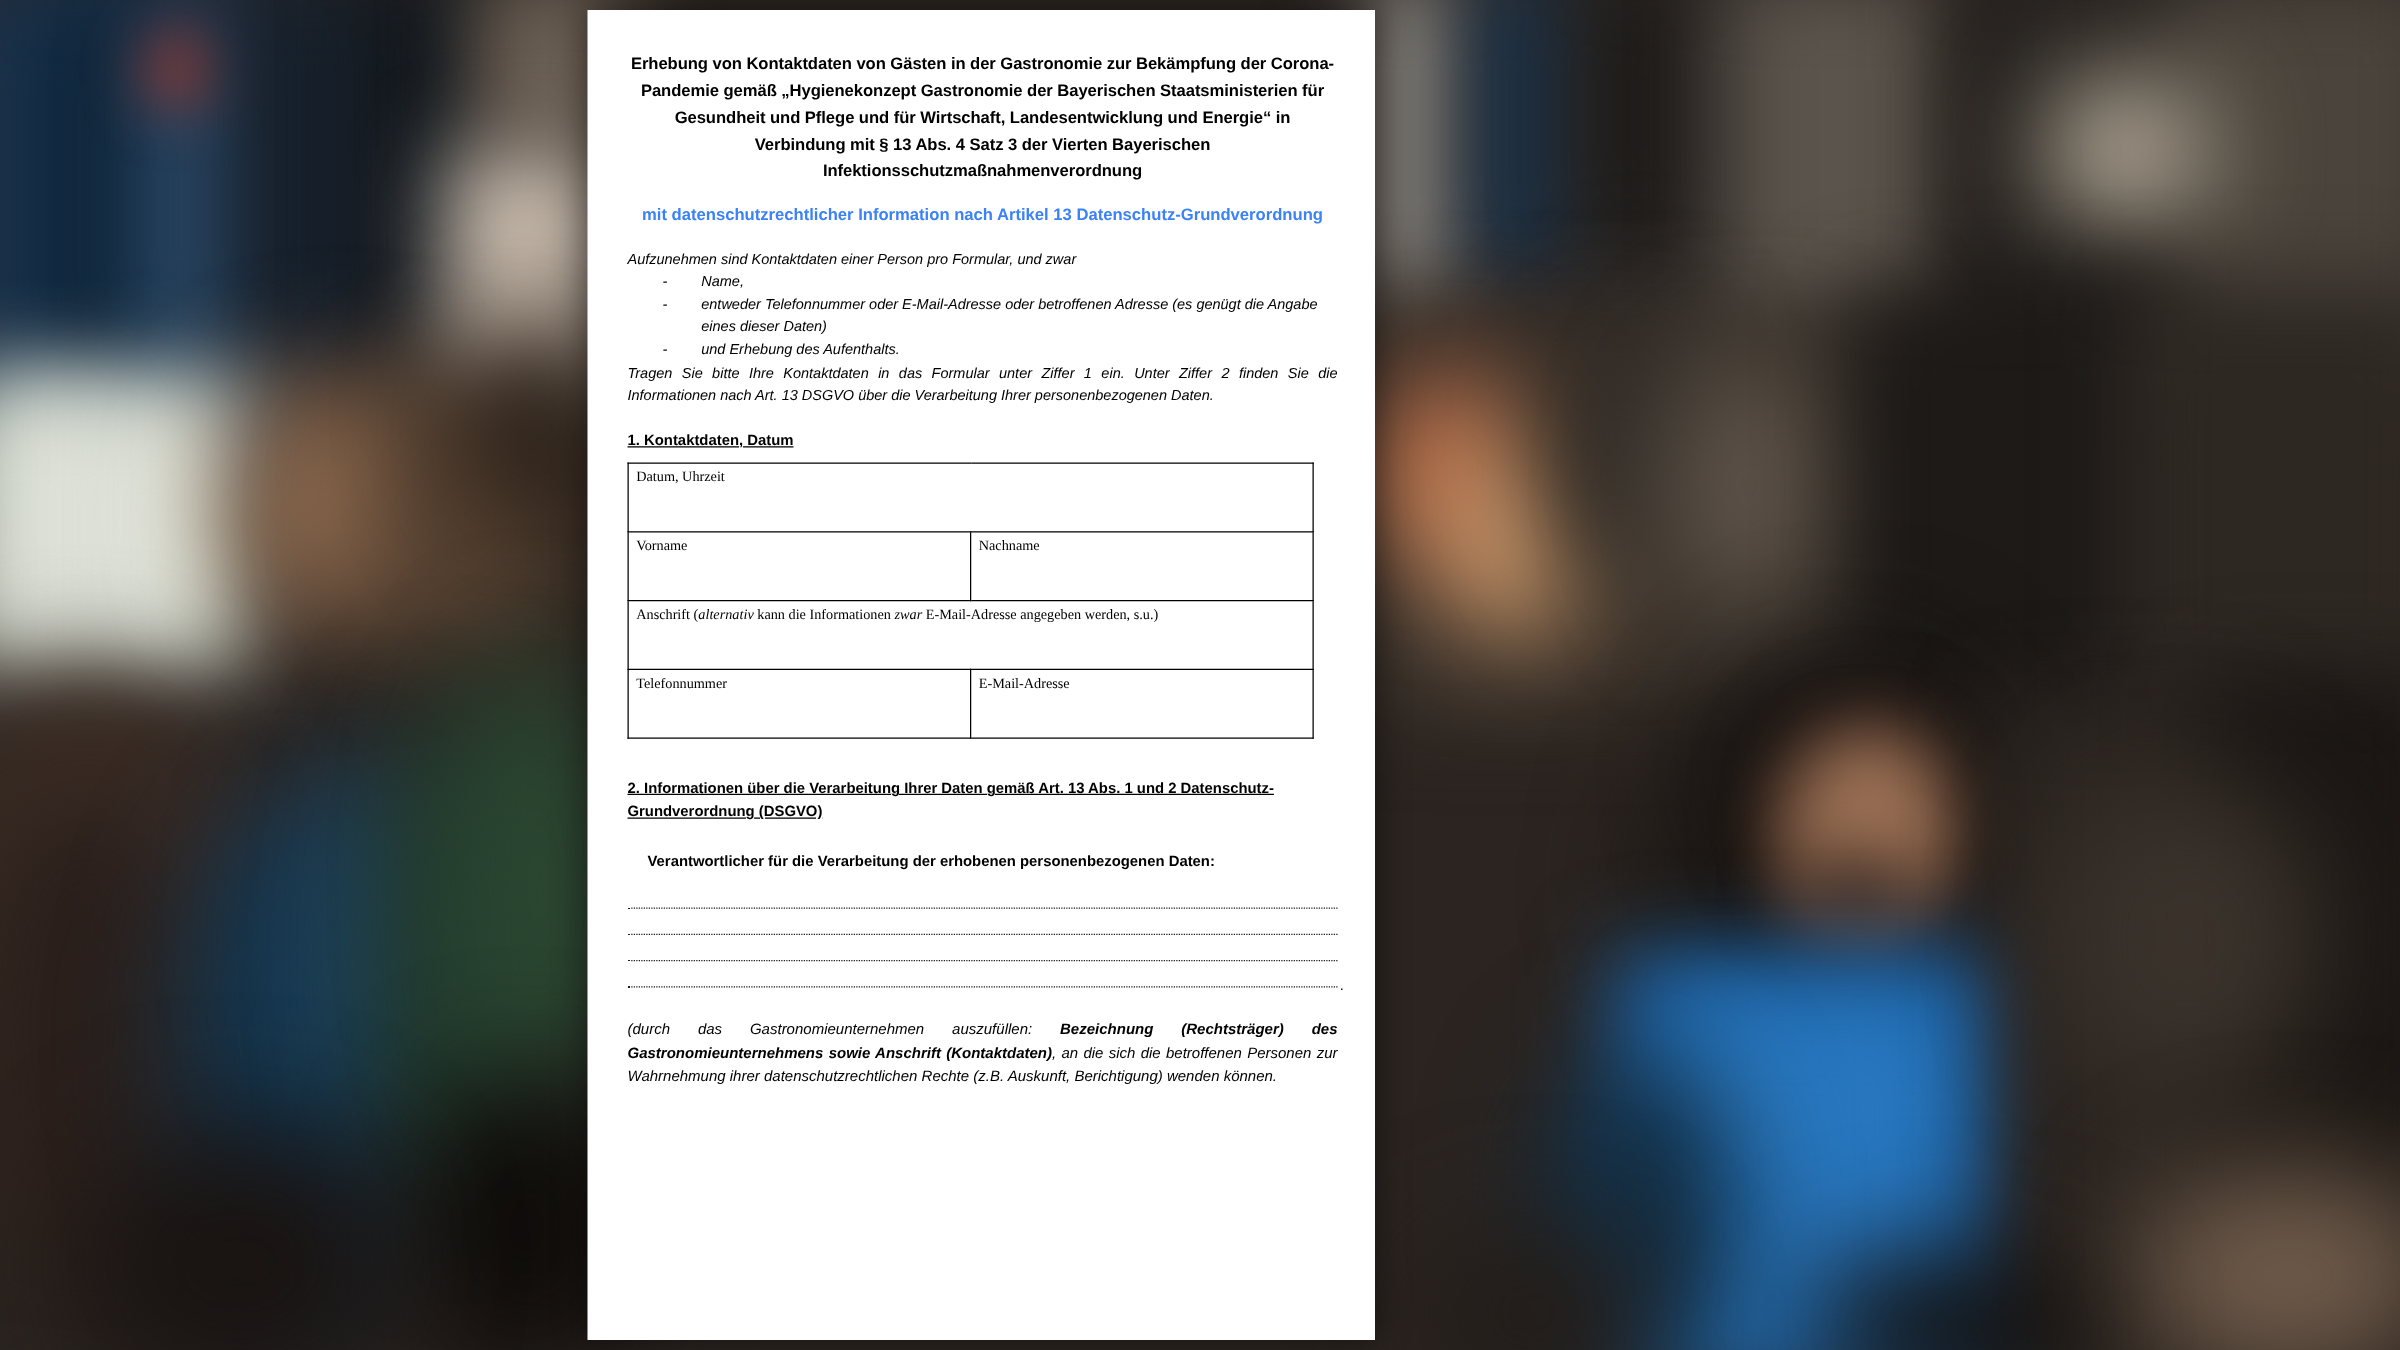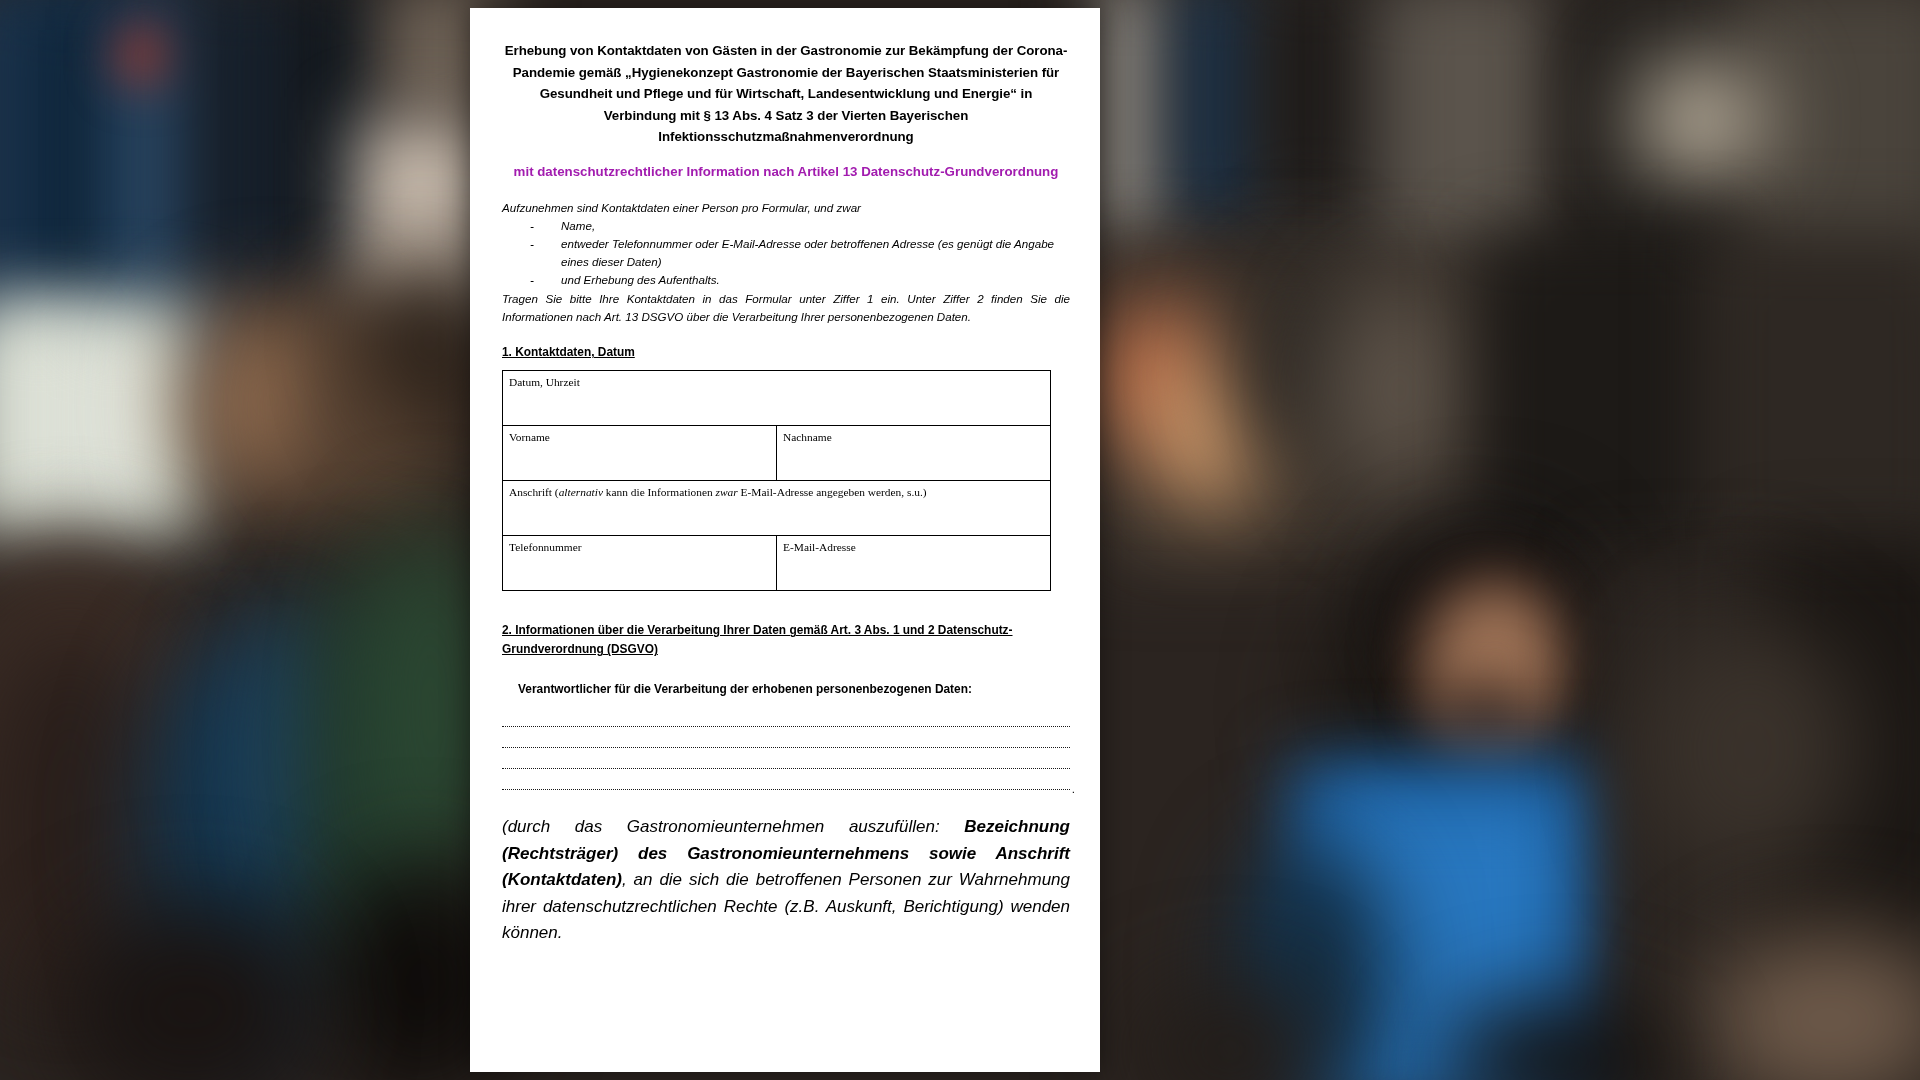--- a/index.html
+++ b/index.html
@@ -144,21 +144,21 @@
   }
   .dotline-end::after {
     content: ".";
     position: absolute;
     right: -5px;
     bottom: -6px;
     font-size: 11.6px;
   }
 
   .footnote {
-    font-size: 17px;
+    font-size: 12px;
     font-style: italic;
     line-height: 1.55;
     text-align: justify;
     margin-top: 24px;
   }
   .footnote b { font-weight: bold; }
 </style>
 </head>
 <body>
 
@@ -220,21 +220,21 @@
   <div class="blob" style="left:1640px;top:620px;width:220px;height:260px;background:#3a322b;"></div>
   <div class="blob" style="left:1700px;top:930px;width:260px;height:180px;background:#6e5a4a;"></div>
   <div class="blob" style="left:1130px;top:980px;width:200px;height:140px;background:#231d19;"></div>
   <div class="blob" style="left:1440px;top:1000px;width:240px;height:120px;background:#120f0d;"></div>
 </div>
 
 <div id="page">
 
   <h1 class="doc-title">Erhebung von Kontaktdaten von Gästen in der Gastronomie zur Bekämpfung der Corona-Pandemie gemäß „Hygienekonzept Gastronomie der Bayerischen Staatsministerien für Gesundheit und Pflege und für Wirtschaft, Landesentwicklung und Energie“ in Verbindung mit § 13 Abs. 4 Satz 3 der Vierten Bayerischen Infektionsschutzmaßnahmenverordnung</h1>
 
-  <div class="doc-subtitle" style="color:#a21caf;">mit datenschutzrechtlicher Information nach Artikel 13 Datenschutz-Grundverordnung</div>
+  <div class="doc-subtitle" style="color:#3b82f6;">mit datenschutzrechtlicher Information nach Artikel 13 Datenschutz-Grundverordnung</div>
 
   <div class="intro">Aufzunehmen sind Kontaktdaten einer Person pro Formular, und zwar</div>
 
   <ul class="intro-list">
     <li>
       <span class="dash">-</span>
       <span>Name,</span>
     </li>
     <li>
       <span class="dash">-</span>
@@ -264,21 +264,21 @@
           <span>Anschrift (</span><i>alternativ</i><span> kann die Informationen </span><i>zwar</i><span> E-Mail-Adresse angegeben werden, s.u.)</span>
         </td>
       </tr>
       <tr>
         <td class="half">Telefonnummer</td>
         <td class="half">E-Mail-Adresse</td>
       </tr>
     </tbody>
   </table>
 
-  <div class="section-head-2">2. Informationen über die Verarbeitung Ihrer Daten gemäß Art. 3 Abs. 1 und 2 Datenschutz-Grundverordnung (DSGVO)</div>
+  <div class="section-head-2">2. Informationen über die Verarbeitung Ihrer Daten gemäß Art. 13 Abs. 1 und 2 Datenschutz-Grundverordnung (DSGVO)</div>
 
   <div class="resp-head">Verantwortlicher für die Verarbeitung der erhobenen personenbezogenen Daten:</div>
 
   <div class="dotline-wrap">
     <div class="dotline first"></div>
     <div class="dotline"></div>
     <div class="dotline"></div>
     <div class="dotline dotline-end"></div>
   </div>
 

